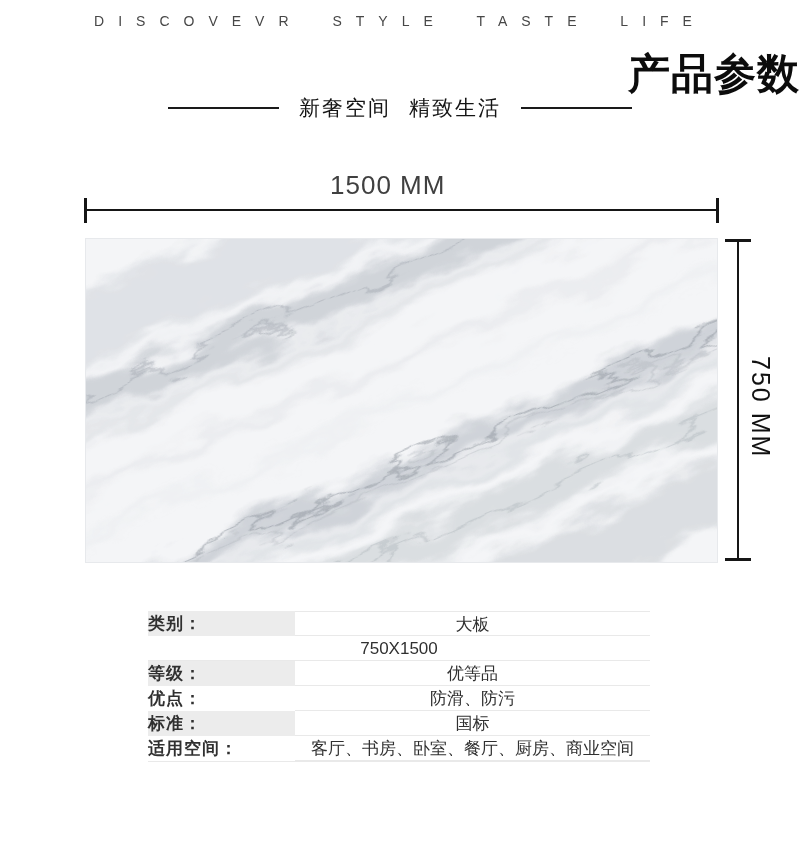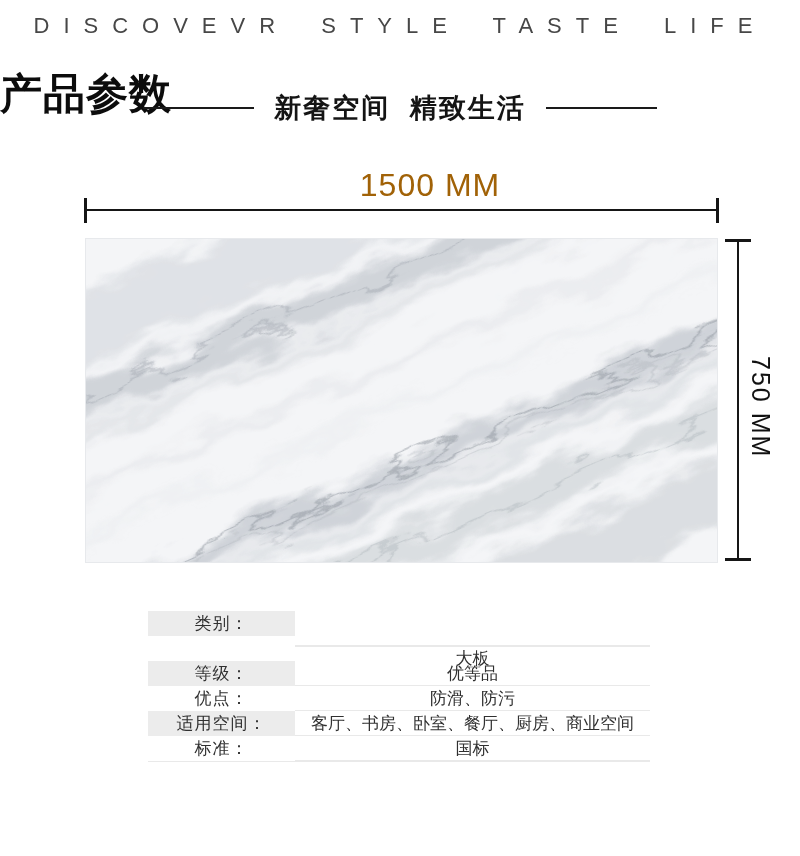--- a/index.html
+++ b/index.html
@@ -11,69 +11,67 @@
     overflow: hidden;
     font-family: "Liberation Sans", sans-serif;
     color: #2f2f2f;
   }
 
   
   .tagline {
     position: absolute;
     top: 13px; left: 0; width: 100%;
     text-align: center;
-    font-size: 22px;
+    font-size: 14px;
     font-weight: 400;
     letter-spacing: 14px;
     word-spacing: 12px;
     color: #474747;
     white-space: nowrap;
   }
   .title {
     position: absolute;
     top: 51px; left: 0; width: 100%;
-    text-align: left;
+    text-align: right;
     font-size: 42px;
     line-height: 46px;
     font-weight: 700;
     color: #0c0c0c;
     letter-spacing: 1px;
-    margin-top: 20px;
   }
   .subtitle-row {
     position: absolute;
     top: 95px; left: 0; width: 100%;
     display: flex;
     align-items: center;
     justify-content: center;
     gap: 20px;
   }
   .subtitle-line {
     width: 111px;
     height: 2px;
     background: #1a1a1a;
   }
   .subtitle-text {
-    font-size: 27px;
-    font-weight: 700;
+    font-size: 21px;
+    font-weight: 400;
     color: #141414;
     letter-spacing: 2px;
     word-spacing: 10px;
     line-height: 26px;
     white-space: nowrap;
   }
 
   
   .dim-w-label {
     position: absolute;
     top: 170px; left: 330px; width: 200px;
-    text-align: center;
-    font-size: 32px;
+    font-size: 26px;
     line-height: 30px;
-    color: #a16207;
+    color: #404040;
     letter-spacing: 1px;
     white-space: nowrap;
   }
   .dim-w-line {
     position: absolute;
     top: 209px; left: 85px; width: 633px; height: 2px;
     background: #161616;
   }
   .dim-w-line .cap {
     position: absolute;
@@ -124,31 +122,31 @@
     color: #303030;
     border-bottom: 1px solid #e9e9e9;
   }
   .spec-row {
     display: flex;
     height: 25px;
     line-height: 25px;
   }
   .spec-label {
     width: 147px;
-    text-align: center;
     flex: 0 0 147px;
     letter-spacing: 1px;
+    font-weight: bold;
   }
   .spec-value {
     flex: 1;
     text-align: center;
     border-bottom: 1px solid #e9e9e9;
     white-space: nowrap;
   }
-  .spec-row:first-child .spec-value { border-top: 1px solid #e9e9e9; margin-top: 34px; }
+  .spec-row:first-child .spec-value { border-top: 1px solid #e9e9e9; }
   .spec-row:nth-child(odd) .spec-label { background: #ececec; }
 </style>
 </head>
 <body>
 
 <div class="page">
 
   <div class="tagline">DISCOVEVR STYLE TASTE LIFE</div>
 
   <div class="title">产品参数</div>
@@ -208,32 +206,33 @@
     <div class="cap bottom"></div>
   </div>
   <div class="dim-h-label">750 MM</div>
 
   <div class="spec-table">
     <div class="spec-row">
       <div class="spec-label">类别：</div>
       <div class="spec-value">大板</div>
     </div>
     <div class="spec-row">
+      <div class="spec-value">750X1500</div>
     </div>
     <div class="spec-row">
       <div class="spec-label">等级：</div>
       <div class="spec-value">优等品</div>
     </div>
     <div class="spec-row">
       <div class="spec-label">优点：</div>
       <div class="spec-value">防滑、防污</div>
     </div>
     <div class="spec-row">
+      <div class="spec-label">标准：</div>
+      <div class="spec-value">国标</div>
+    </div>
+    <div class="spec-row">
       <div class="spec-label">适用空间：</div>
       <div class="spec-value">客厅、书房、卧室、餐厅、厨房、商业空间</div>
     </div>
-    <div class="spec-row">
-      <div class="spec-label">标准：</div>
-      <div class="spec-value">国标</div>
-    </div>
   </div>
 
 </div>
 
 </body></html>

